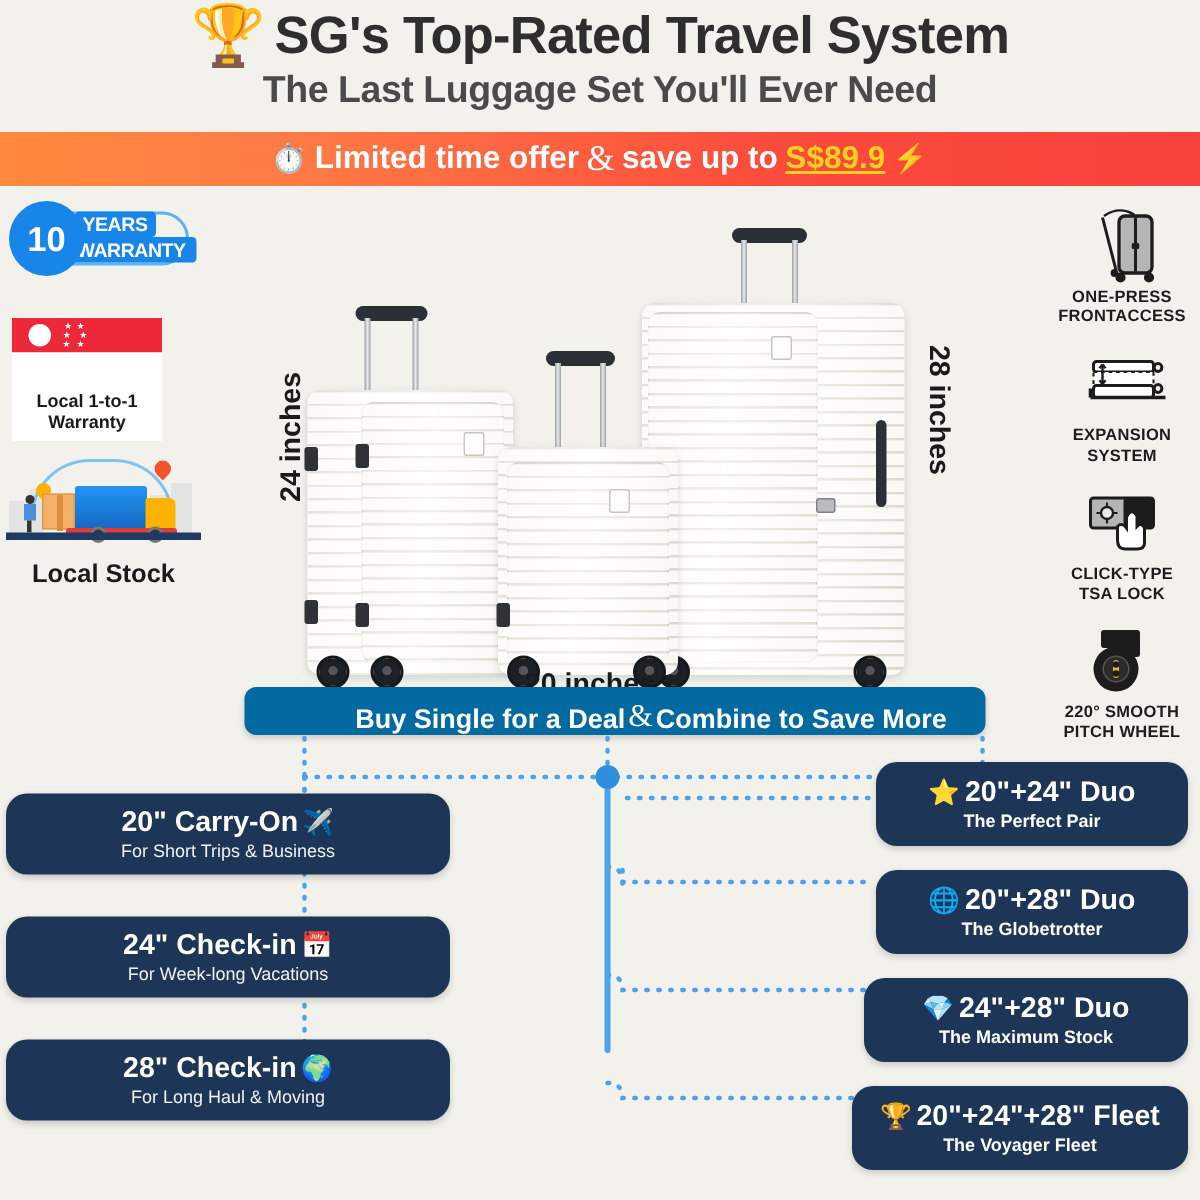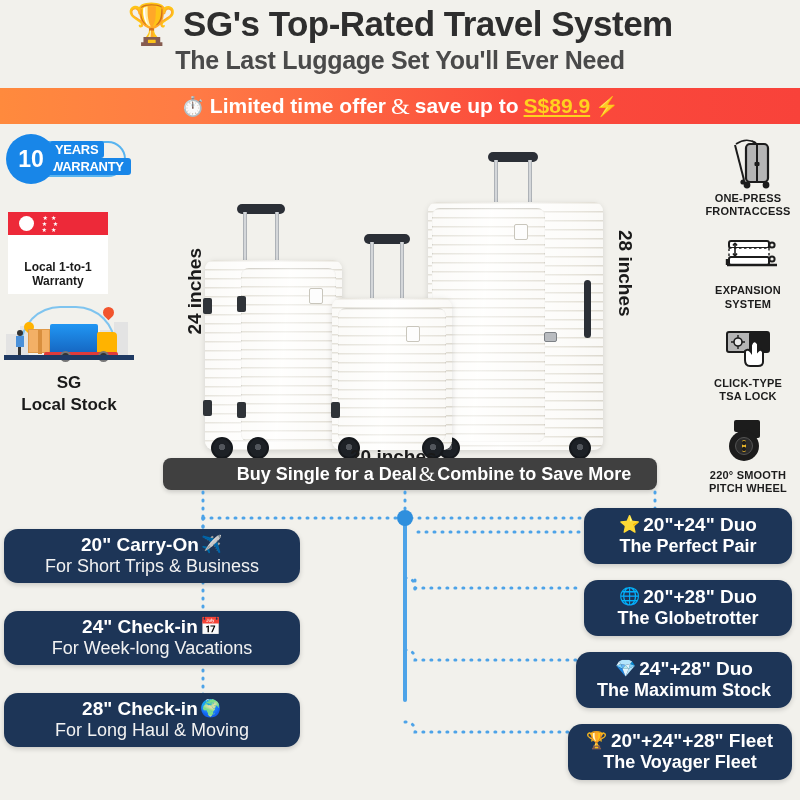--- a/index.html
+++ b/index.html
@@ -143,39 +143,39 @@
   .whl{ position:absolute; bottom:-9px; width:22px; height:22px; border-radius:50%;
     background:radial-gradient(circle at 50% 45%, #52565c 0 22%, #1d2126 24% 100%);
     border:2px solid #15181c; }
   .corner{ position:absolute; width:9px; height:16px; background:#2f3338; border-radius:2px;}
   .side-handle{ position:absolute; width:7px; border-radius:4px; background:#2b2f36;}
   .tsa{ position:absolute; width:13px; height:10px; background:#b9bcc0; border:1px solid #7d8186; border-radius:2px;}
 
   
   .section-bar{
     position:absolute; left:163px; top:458px; width:494px; height:32px;
-    background:#404040; border-radius:8px;
-    display:flex; align-items:center; justify-content:center; gap:2px;
+    background:#0369a1; border-radius:8px;
+    display:flex; align-items:flex-end; justify-content:center; gap:2px;
     box-shadow:0 2px 4px rgba(0,0,0,.16);
     padding-left:48px;
   }
   .section-bar span{ color:#fff; font-size:18px; font-weight:bold; white-space:nowrap; }
   .section-bar .amp{ font-family:"Liberation Serif", serif; font-size:21px; font-weight:normal; }
 
   
   .conn{ position:absolute; left:0; top:450px; width:800px; height:350px; }
 
   
   .card{
     position:absolute; background:#1d3557; border-radius:14px;
     display:flex; flex-direction:column; align-items:center; justify-content:center;
     box-shadow:0 2px 5px rgba(0,0,0,.17);
   }
   .card .l1{ color:#fff; font-size:19px; font-weight:bold; white-space:nowrap; display:flex; align-items:center; gap:3px; line-height:1.15;}
-  .card .l2{ color:#f2f2f2; font-size:18px; font-weight:normal; white-space:nowrap; line-height:1.2;}
+  .card .l2{ color:#f2f2f2; font-size:12px; font-weight:normal; white-space:nowrap; line-height:1.2;}
   .card.right .l2{ font-weight:bold; color:#fff; }
   .card .ico{ font-size:17px; }
 
   .c-left1{ left:4px; top:529px; width:296px; height:54px; }
   .c-left2{ left:4px; top:611px; width:296px; height:54px; }
   .c-left3{ left:4px; top:693px; width:296px; height:54px; }
 
   .c-right1{ left:584px; top:508px; width:208px; height:56px; }
   .c-right2{ left:584px; top:580px; width:208px; height:56px; }
   .c-right3{ left:576px; top:652px; width:216px; height:56px; }
@@ -249,21 +249,20 @@
             <div class="leg"></div>
         </div>
         <div class="truck-body"></div>
         <div class="truck-cab"></div>
         <div class="truck-base"></div>
         <div class="wheel" style="left:56px;"></div>
         <div class="wheel" style="left:94px;"></div>
         <div class="stock-bar"></div>
       </div>
       <div class="stock-label">
-        <div>SG</div>
         <div>Local Stock</div>
       </div>
     </div>
   </div>
 
   <div class="right-col">
 
     <div class="feat">
       <div class="feat-ico">
         <svg width="64" height="54" viewBox="0 0 64 54">

